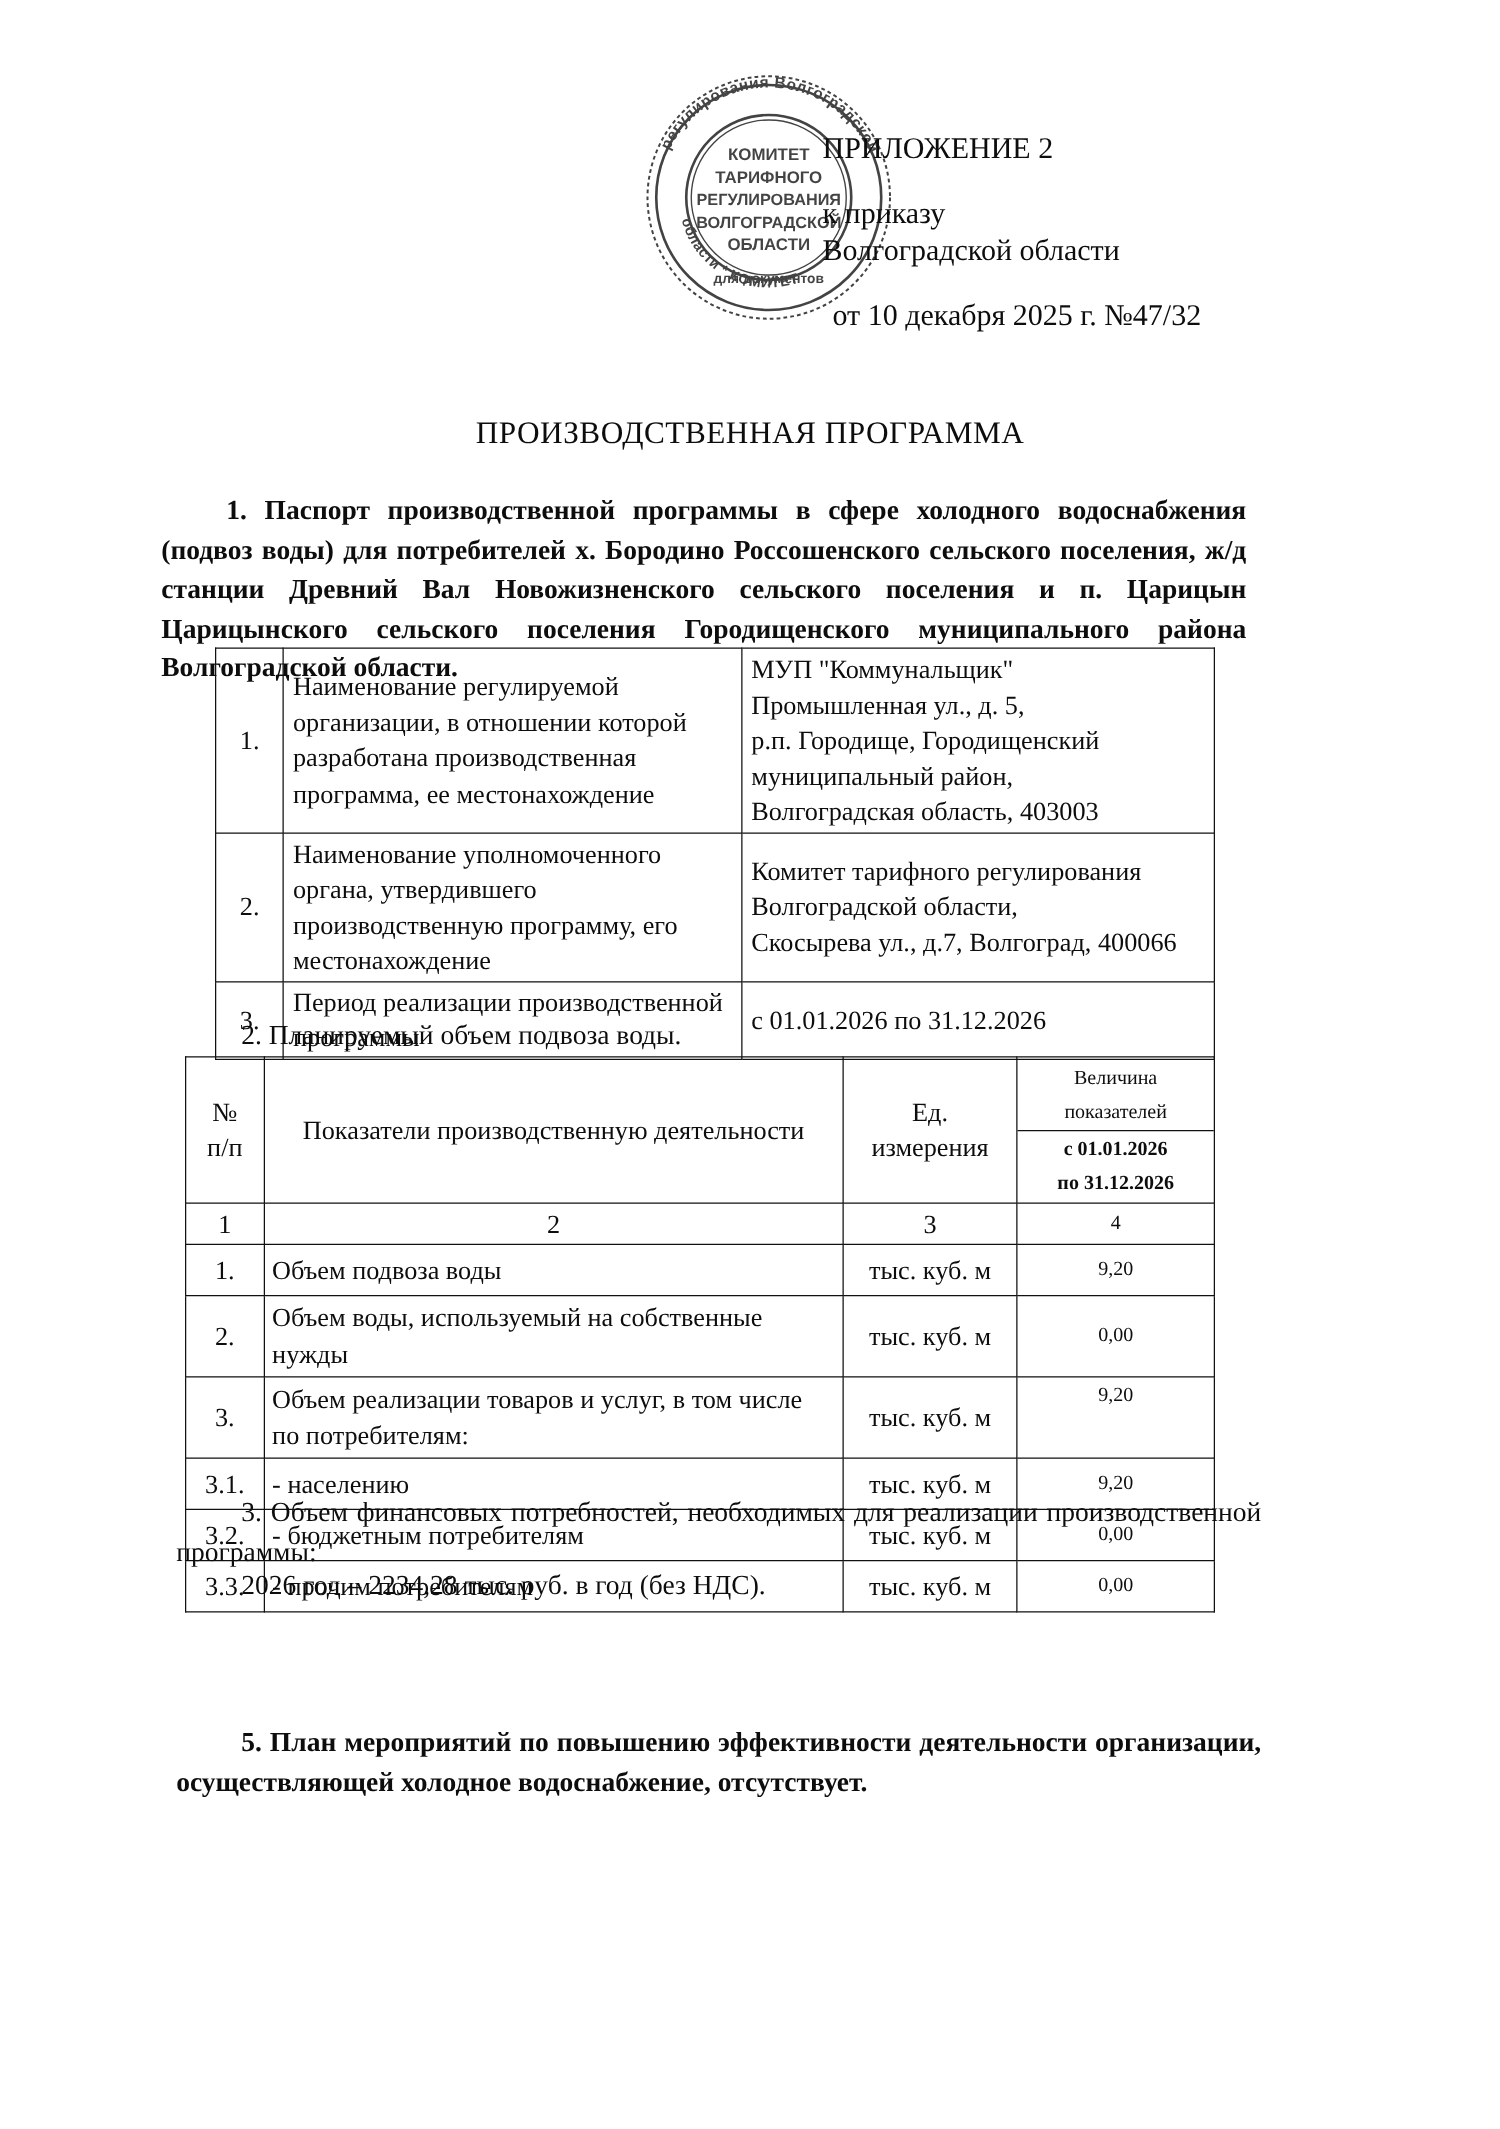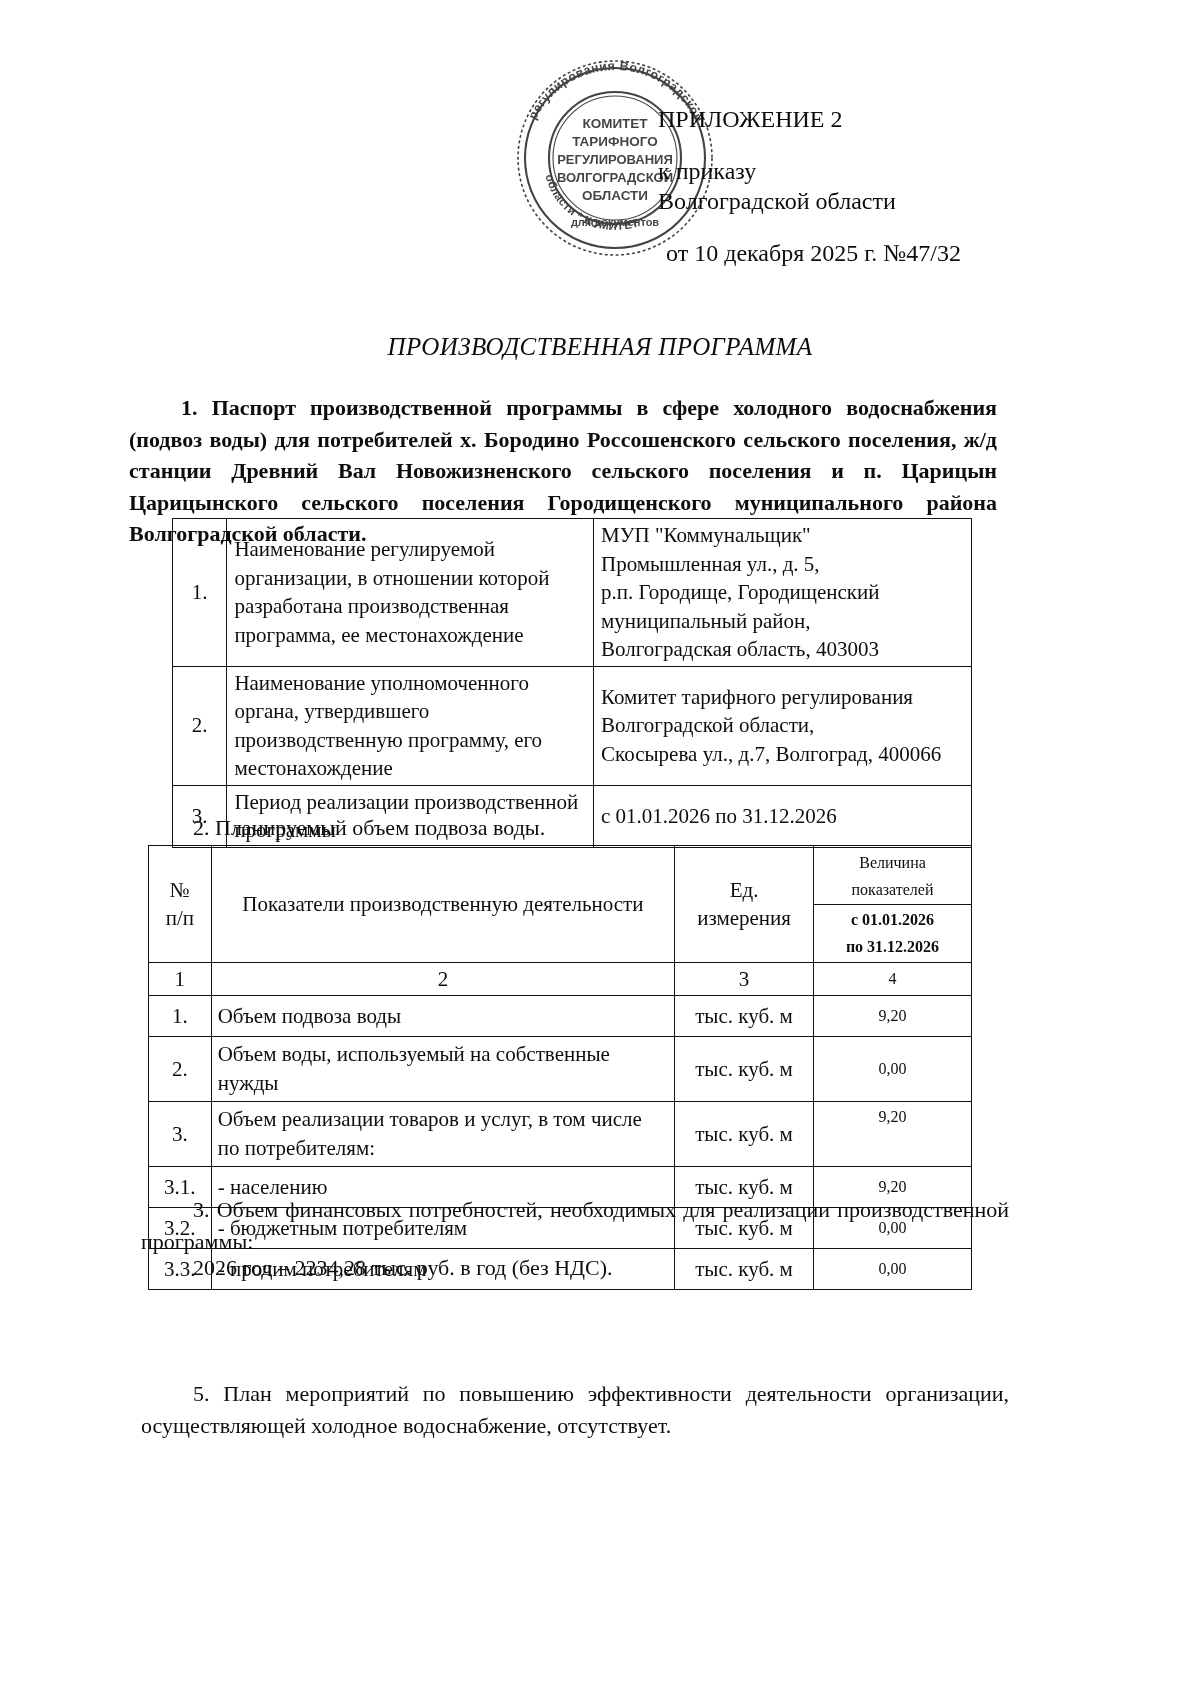--- a/index.html
+++ b/index.html
@@ -58,37 +58,36 @@
 
   
   .doc-title {
     position: absolute;
     left: 0;
     top: 333px;
     width: 1200px;
     text-align: center;
     font-size: 25px;
     letter-spacing: 0.4px;
-    font-style: italic;
   }
 
   
   .para {
     position: absolute;
     font-size: 22px;
     line-height: 31.5px;
     text-align: justify;
     text-justify: inter-word;
   }
   .para.p1 { left: 129px; top: 392px; width: 868px; text-indent: 52px; font-weight: bold; }
   .para.sect2 { left: 141px; top: 812px; width: 868px; text-indent: 52px; }
   .para.sect3 { left: 141px; top: 1194px; width: 868px; text-indent: 52px; }
   .para.sect3b { left: 141px; top: 1252px; width: 868px; text-indent: 52px; text-align: left; }
   .para.sect4 { left: 141px; top: 1294px; width: 868px; text-indent: 52px; }
-  .para.sect5 { left: 141px; top: 1378px; width: 868px; text-indent: 52px; }
+  .para.sect5 { left: 141px; top: 1378px; width: 868px; text-indent: 52px; font-weight: bold; }
 
   
   table {
     position: absolute;
     border-collapse: collapse;
     font-size: 21px;
     line-height: 28.5px;
   }
   table td, table th {
     border: 1.4px solid #111;

